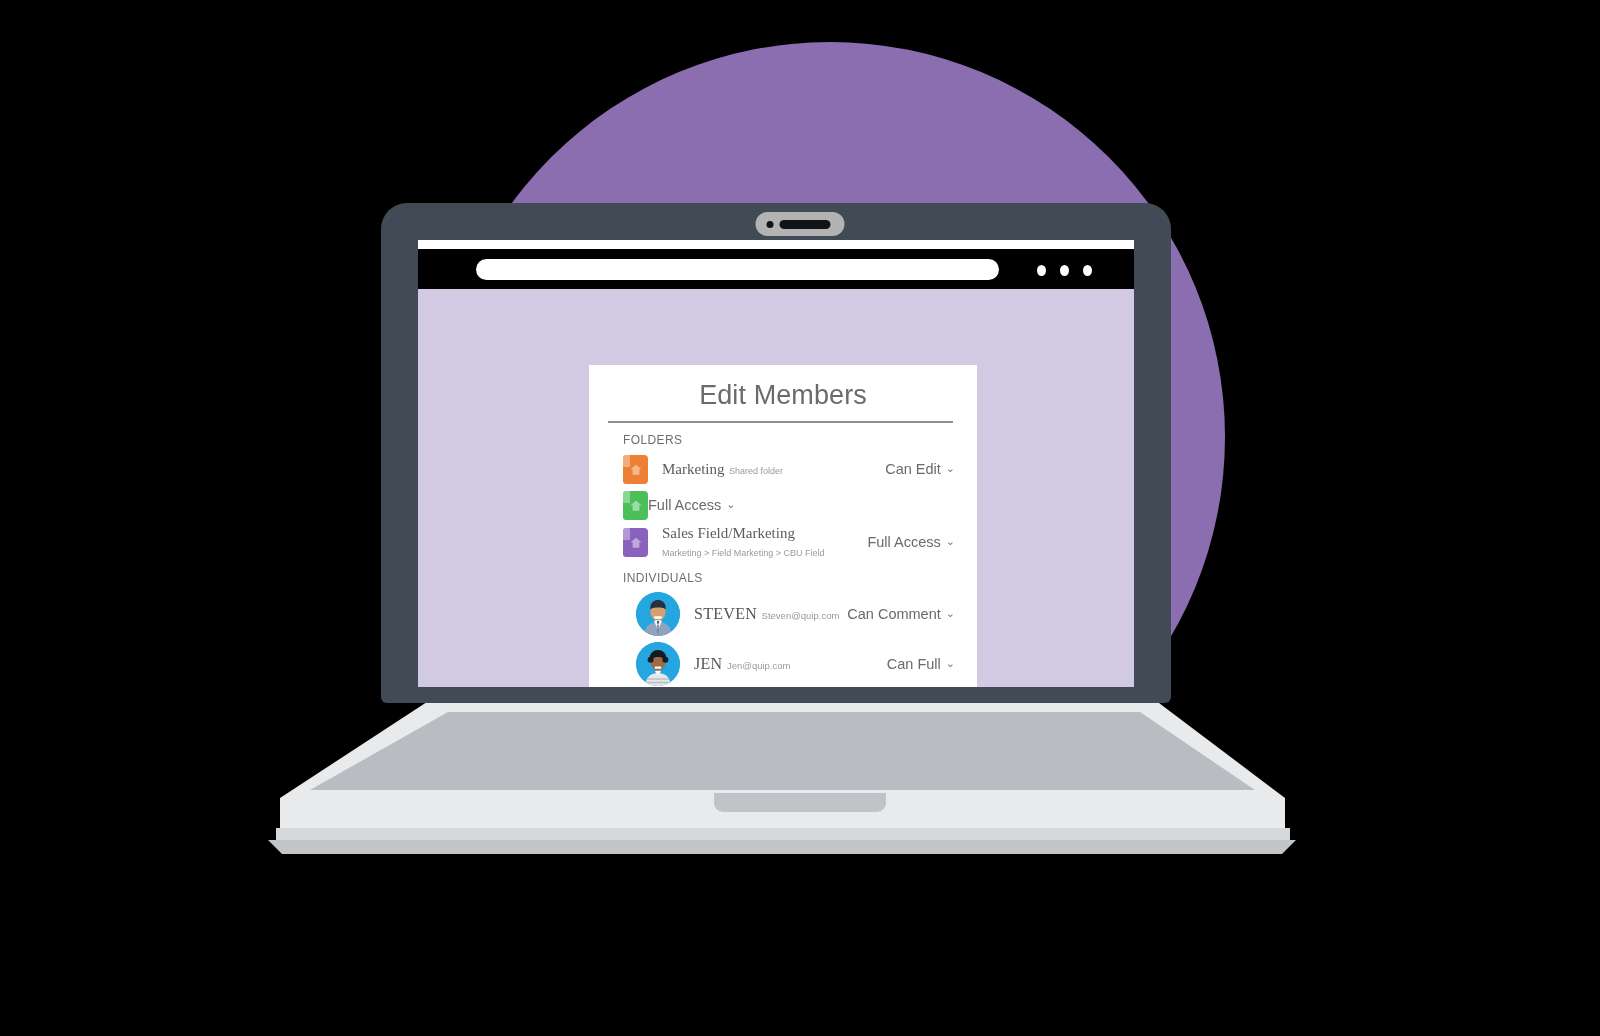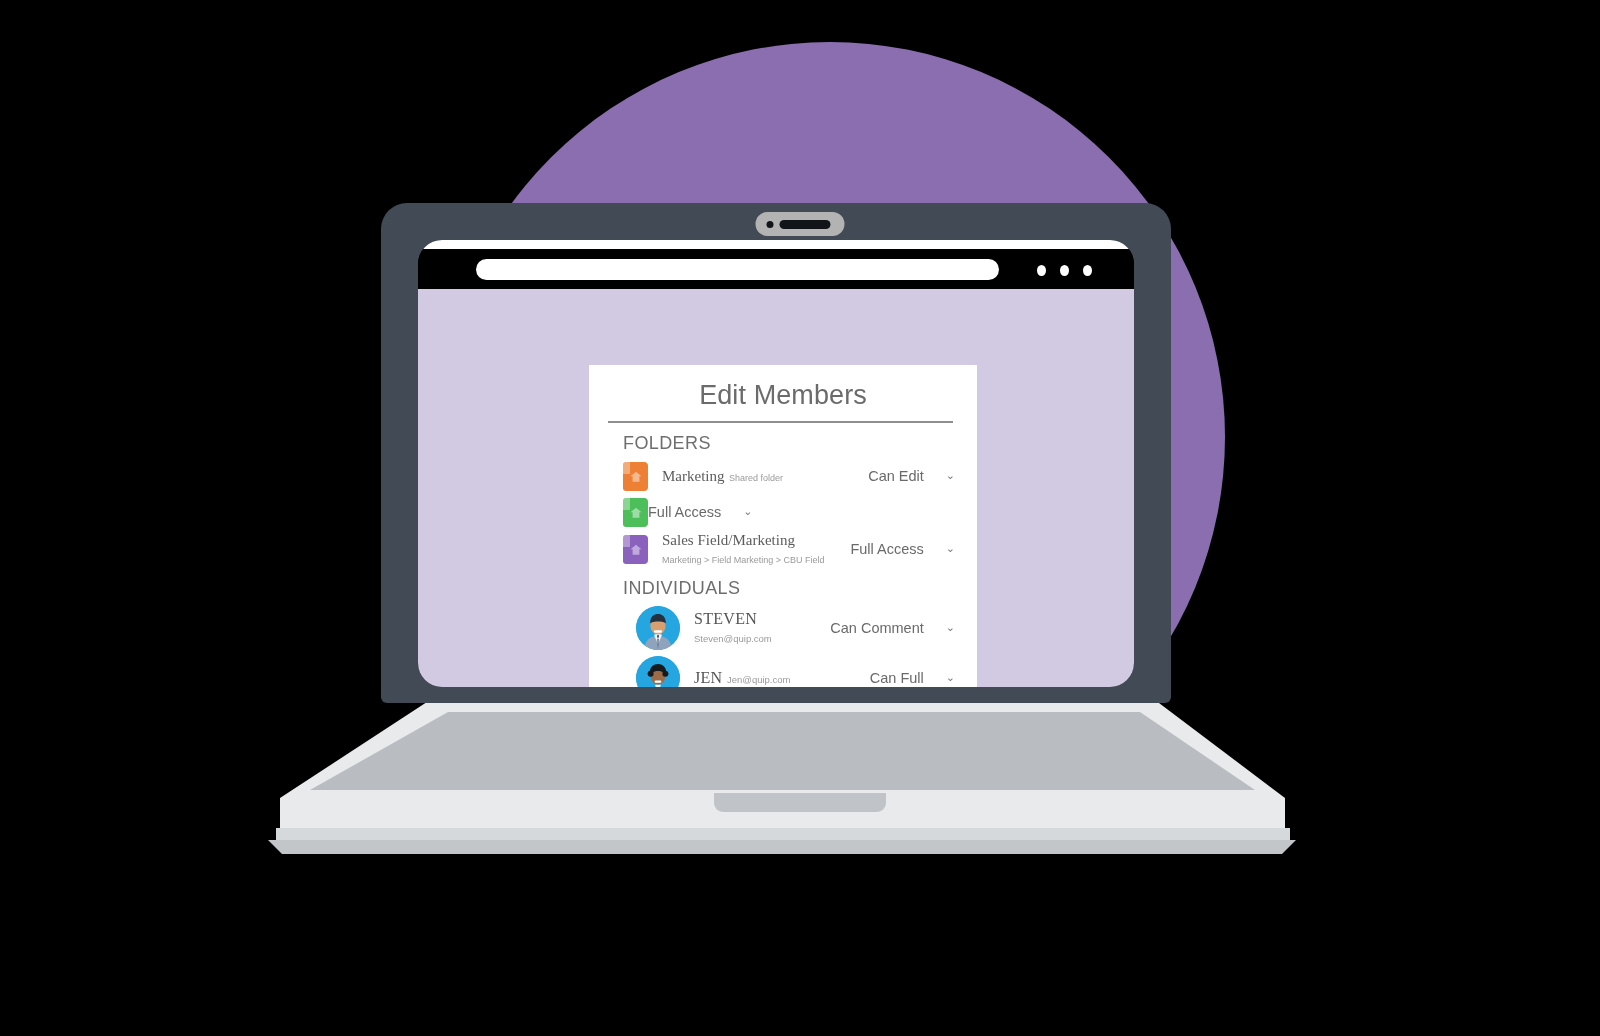--- a/index.html
+++ b/index.html
@@ -69,21 +69,20 @@
 
   
   .screen {
     position: absolute;
     left: 418px;
     top: 240px;
     width: 716px;
     height: 447px;
     background: #000000;
     overflow: hidden;
-    border-radius: 24px;
   }
   .browser-topline {
     position: absolute;
     left: 0; top: 0;
     width: 100%;
     height: 9px;
     background: #ffffff;
   }
   .browser-bar {
     position: absolute;
@@ -144,21 +143,21 @@
     letter-spacing: 0.1px;
   }
 
   .divider {
     height: 2px;
     background: #8e8e8e;
     margin: 10px 24px 0 19px;
   }
 
   .section-label {
-    font-size: 18px;
+    font-size: 12px;
     color: #6e6e6e;
     letter-spacing: 0.4px;
     padding: 10px 0 4px 34px;
   }
 
   .row {
     display: flex;
     align-items: center;
     padding: 1px 22px 1px 34px;
     min-height: 36px;
@@ -225,21 +224,21 @@
   }
   .row-sub.email { font-size: 9.5px; }
 
   .perm {
     flex: 0 0 auto;
     font-size: 14.5px;
     color: #6a6a6a;
     white-space: nowrap;
     display: flex;
     align-items: center;
-    gap: 22px;
+    gap: 5px;
   }
   .perm .chev {
     font-size: 11px;
     color: #7a7a7a;
     line-height: 1;
     transform: translateY(-1px);
   }
 
   .indiv-row { padding-top: 3px; padding-bottom: 3px; padding-left: 47px; }
 

